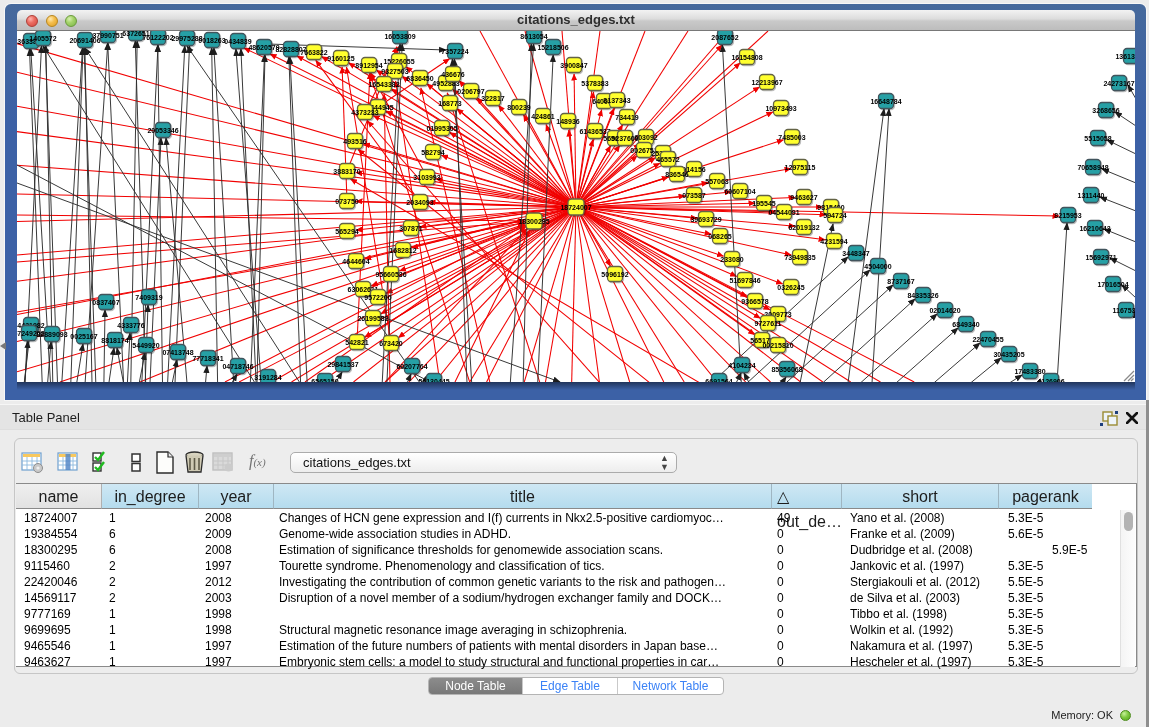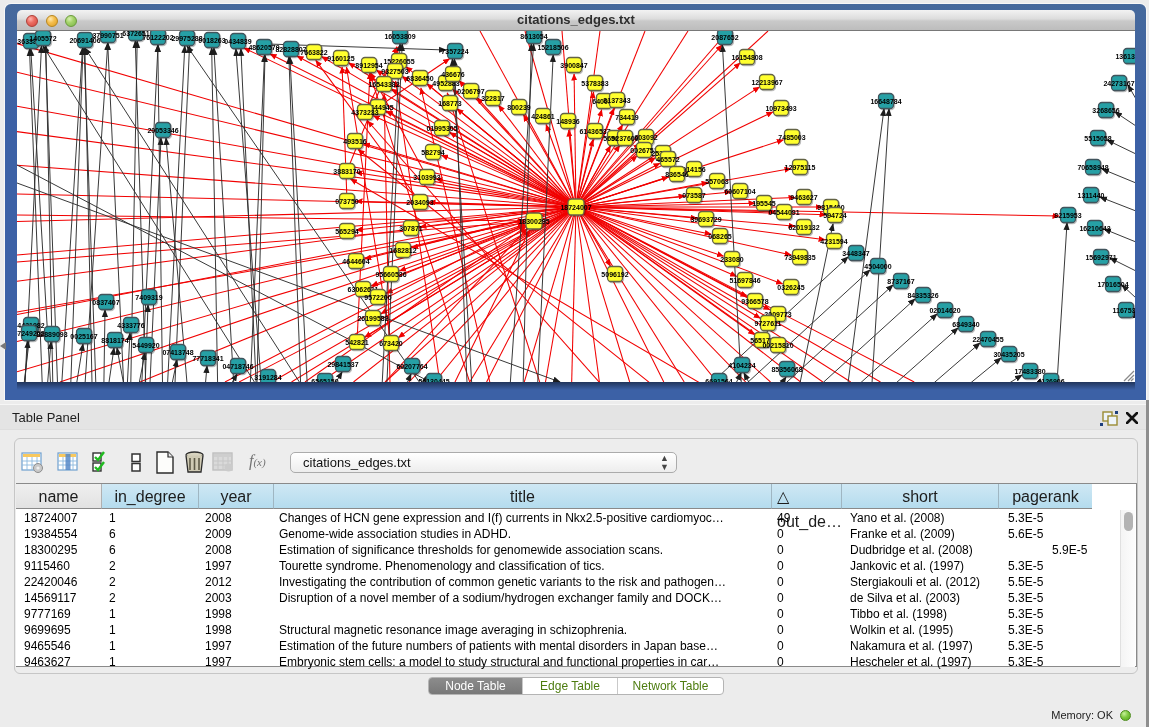--- a/index.html
+++ b/index.html
@@ -27,21 +27,21 @@
 #tablewrap{left:1px;top:44px;width:1121px;height:184px;background:#fff;border:1px solid #8a8a8a;border-left:none;border-right:1px solid #8a8a8a}
 .th{top:0;height:25px;border-right:1px solid #9fb6c2;border-bottom:1px solid #8a8a8a;
  background:linear-gradient(#cfe8f4,#b4dcee);font-size:16px;color:#1c1c1c;text-align:center;line-height:25px}
 .th.gray{background:linear-gradient(#efefef,#e2e2e2);border-right:1px solid #b0b0b0}
 .tr{position:absolute;height:16px;width:100%;font-size:12px;color:#000}
 .tr span{position:absolute;white-space:nowrap;overflow:hidden;line-height:16px}
 #vscroll{left:1104px;top:26px;width:15px;height:157px;background:linear-gradient(90deg,#f4f4f4,#fdfdfd);border-left:1px solid #e0e0e0}
 #vthumb{left:3px;top:2px;width:9px;height:19px;background:#b3b3b3;border-radius:5px}
 
 #tabs{left:428px;top:677px;height:18px;border:1px solid #b4b4b4;border-radius:4px;background:#fff;overflow:hidden;display:flex}
-#tabs div{font-size:12px;color:#4d7c0f;text-align:center;line-height:17px}
+#tabs div{font-size:12px;color:#3b82f6;text-align:center;line-height:17px}
 #tabs div:nth-child(1){width:93px}#tabs div:nth-child(3){width:94px}#tabs div:nth-child(5){width:105px}
 #tabs .sel{background:linear-gradient(#8c8c8c,#787878);color:#fff}
 #tabs .sep{border-left:1px solid #c9c9c9;padding:0}
 #mem{right:36px;top:709px;font-size:11px;color:#222}
 #memdot{right:18px;top:710px;width:11px;height:11px;border-radius:50%;background:radial-gradient(circle at 35% 30%,#c7f09a,#7ec841 45%,#53a41a);border:1px solid #4c8c1c}
 #redge{left:1146px;top:400px;width:3px;height:327px;background:#8e8e8e}
 .icn{top:12px;width:23px;height:23px}
 </style></head><body>
 <div id="win" class="abs">
   <div id="tbar" class="abs">
@@ -692,21 +692,21 @@
         <span style="left:761px">0</span>
         <span style="left:834px;width:160px">Tibbo et al. (1998)</span>
         <span style="left:992px">5.3E-5</span>
       </div>
 <div class="tr" style="top:138px">
         <span style="left:8px">9699695</span>
         <span style="left:93px">1</span>
         <span style="left:189px">1998</span>
         <span style="left:263px;width:490px">Structural magnetic resonance image averaging in schizophrenia.</span>
         <span style="left:761px">0</span>
-        <span style="left:834px;width:160px">Wolkin et al. (1995)</span>
+        <span style="left:834px;width:160px">Wolkin et al. (1992)</span>
         <span style="left:992px">5.3E-5</span>
       </div>
 <div class="tr" style="top:154px">
         <span style="left:8px">9465546</span>
         <span style="left:93px">1</span>
         <span style="left:189px">1997</span>
         <span style="left:263px;width:490px">Estimation of the future numbers of patients with mental disorders in Japan base…</span>
         <span style="left:761px">0</span>
         <span style="left:834px;width:160px">Nakamura et al. (1997)</span>
         <span style="left:992px">5.3E-5</span>

